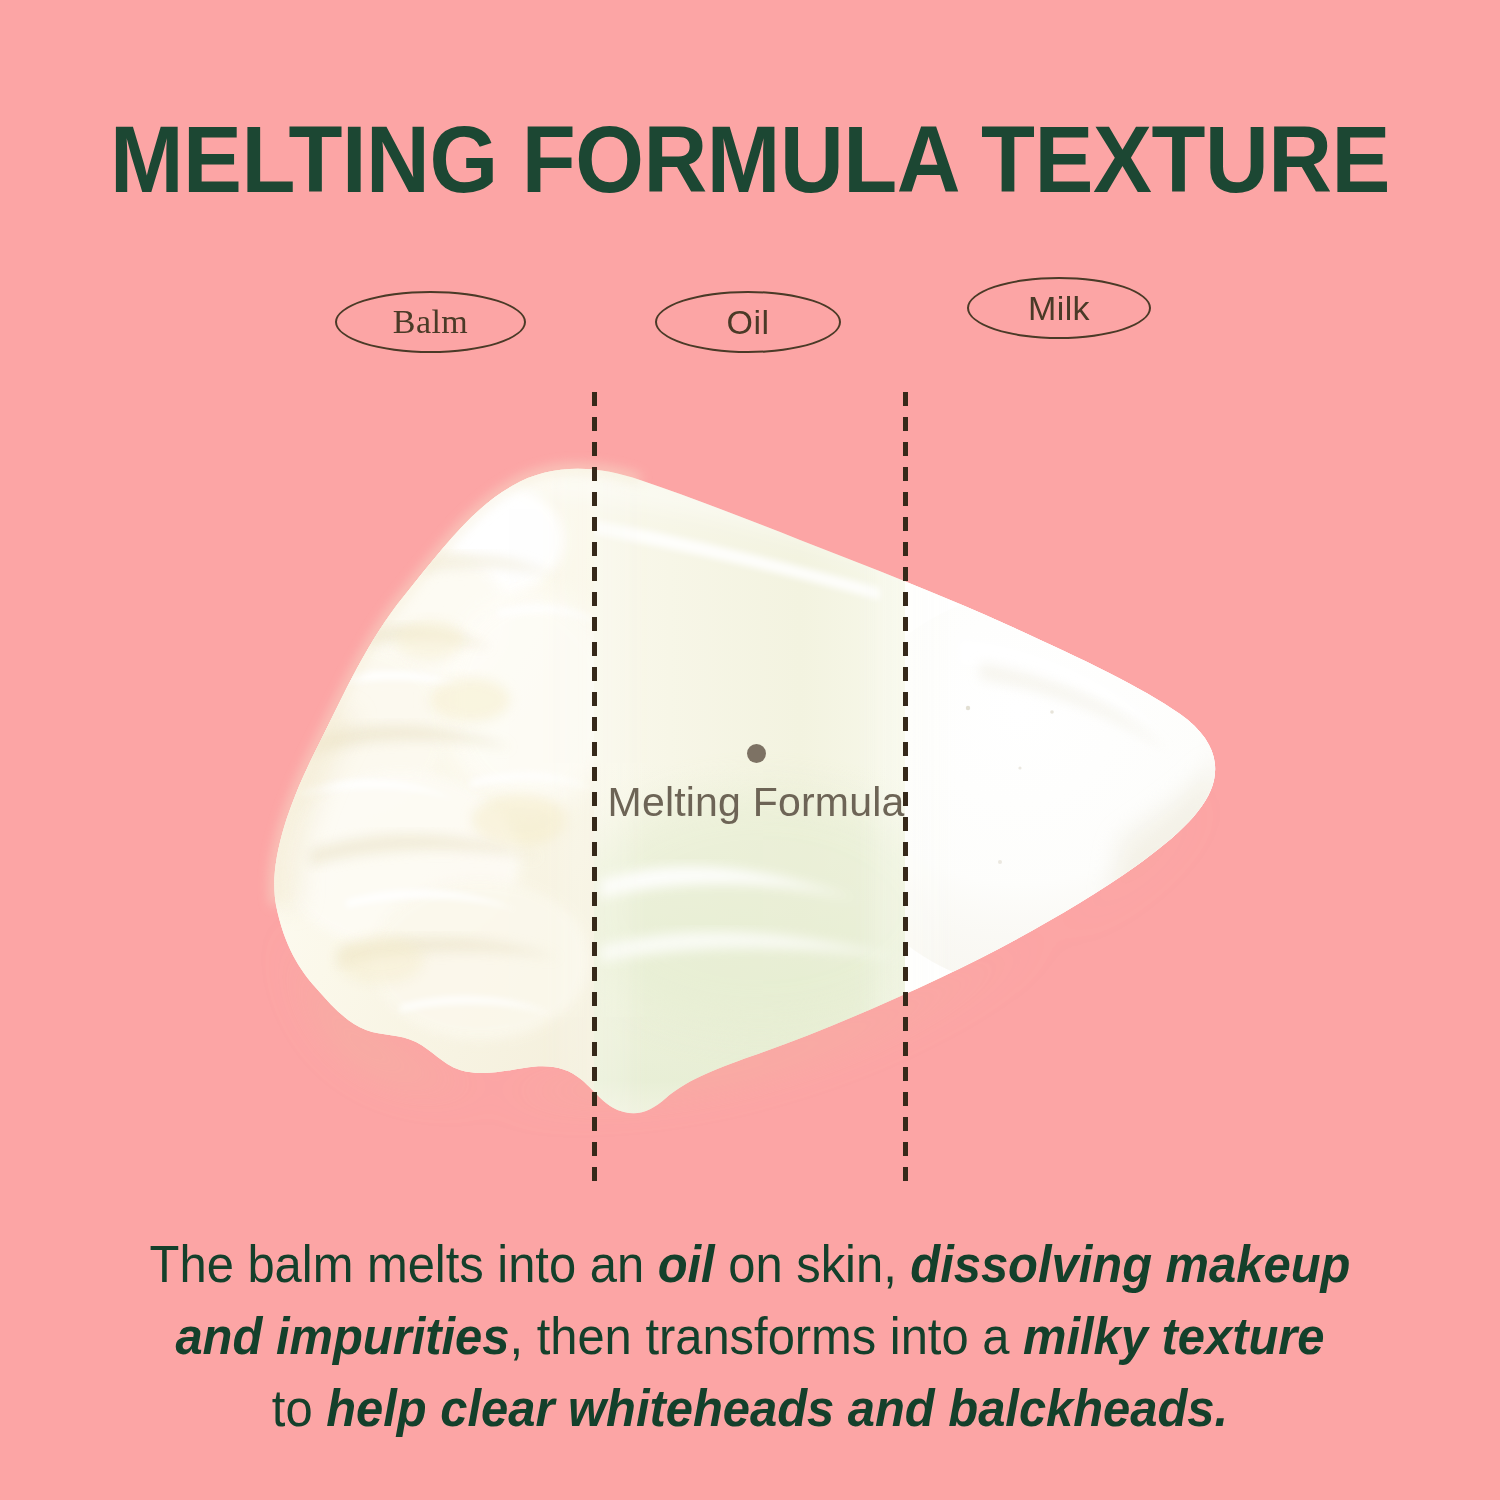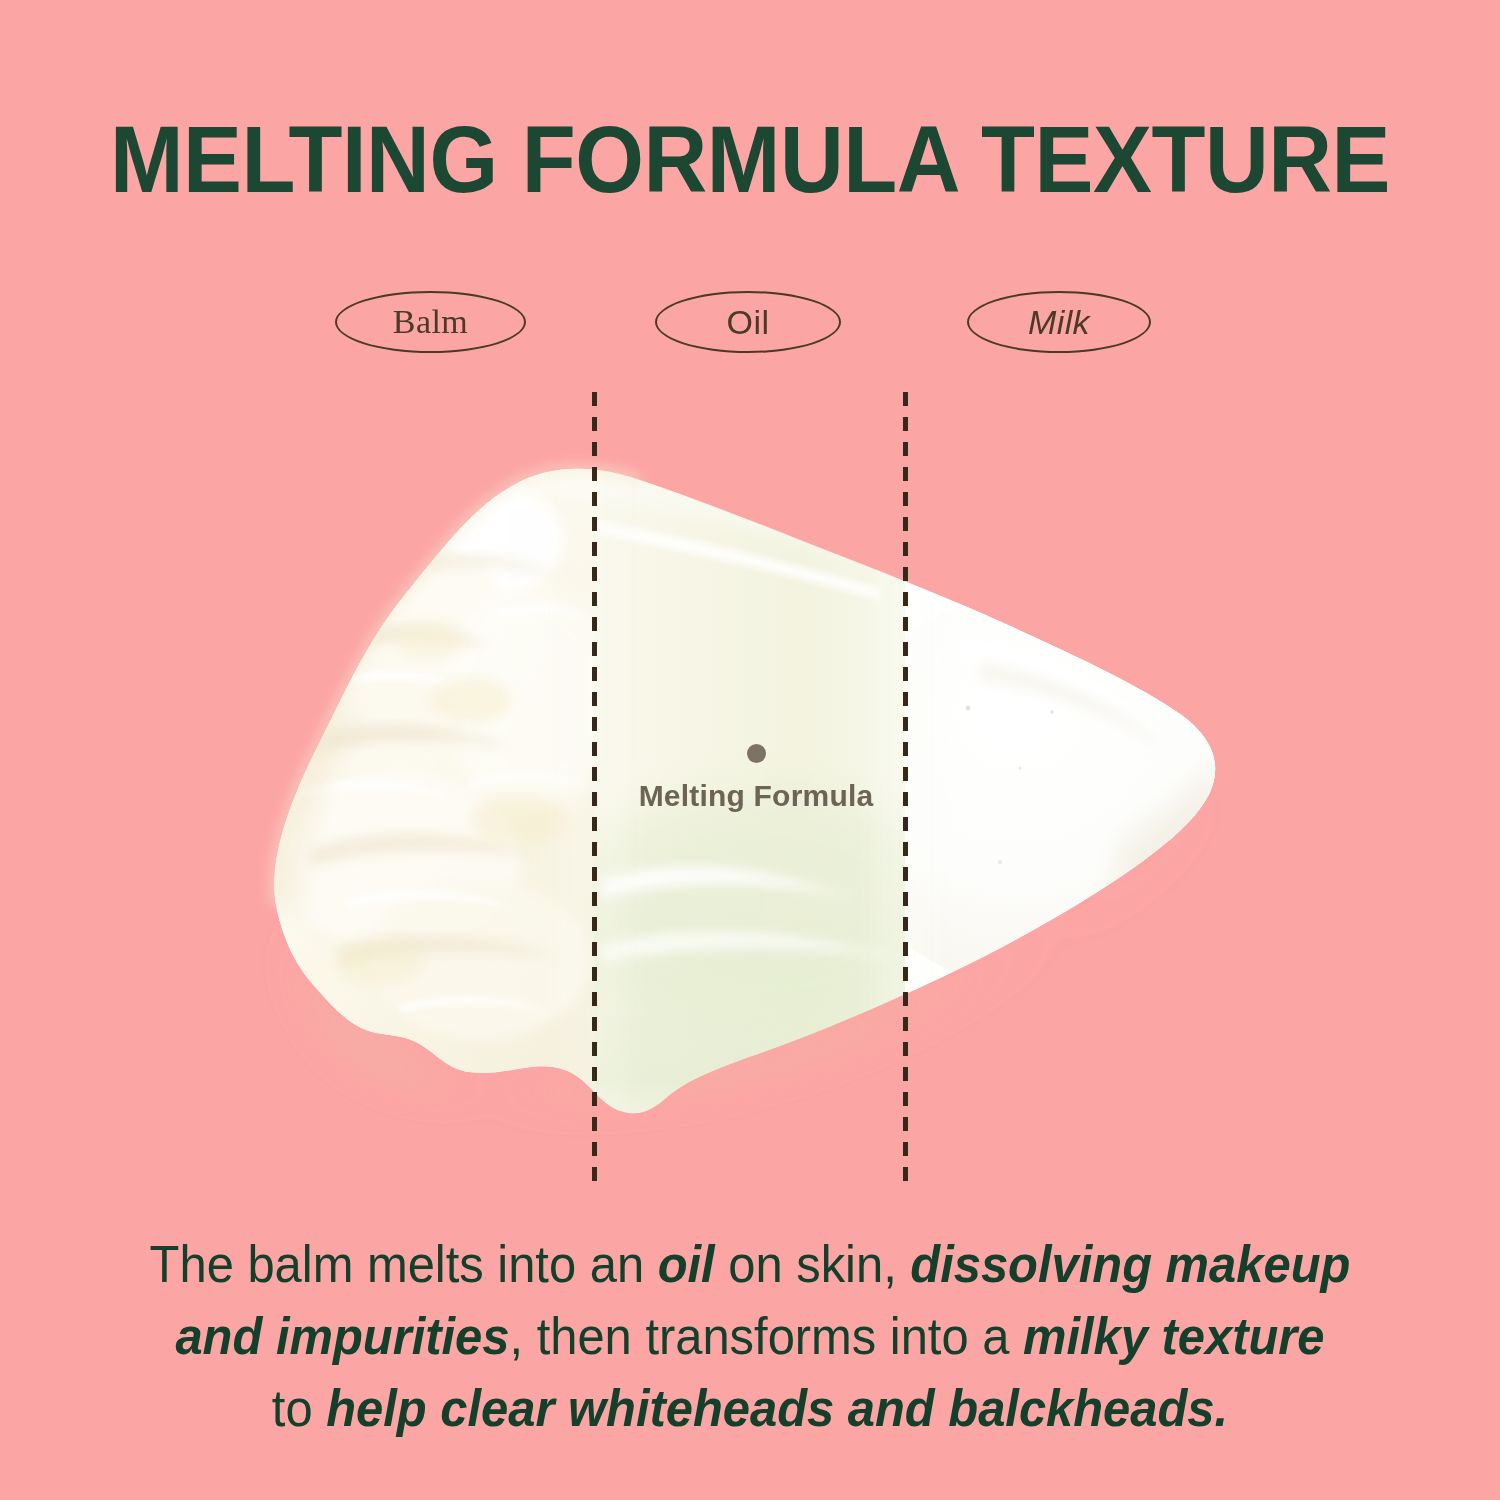--- a/index.html
+++ b/index.html
@@ -50,21 +50,21 @@
     align-items: center;
     justify-content: center;
     color: #4a3a27;
     font-size: 34px;
     font-weight: 400;
     letter-spacing: 0.4px;
     box-sizing: border-box;
   }
   #pill-balm { left: 335px; top: 291px; width: 191px; height: 62px; }
   #pill-oil  { left: 655px; top: 291px; width: 186px; height: 62px; }
-  #pill-milk { left: 967px; top: 291px; width: 184px; height: 62px; font-style: italic; }
+  #pill-milk { left: 967px; top: 277px; width: 184px; height: 62px; }
 
   
   .divider {
     position: absolute;
     top: 392px;
     height: 792px;
     width: 5px;
     background-image: linear-gradient(to bottom,
         #36291a 0px, #36291a 14px, transparent 14px, transparent 25px);
     background-size: 5px 25px;
@@ -96,22 +96,22 @@
     background: #7d7264;
     z-index: 8;
   }
   #annot-label {
     position: absolute;
     left: 596px;
     top: 779px;
     width: 320px;
     text-align: center;
     color: #6d6456;
-    font-size: 30px;
-    font-weight: 700;
+    font-size: 41px;
+    font-weight: 400;
     letter-spacing: 0.2px;
     z-index: 8;
     white-space: nowrap;
   }
 
   
   #caption {
     position: absolute;
     left: 90px;
     top: 1228px;

